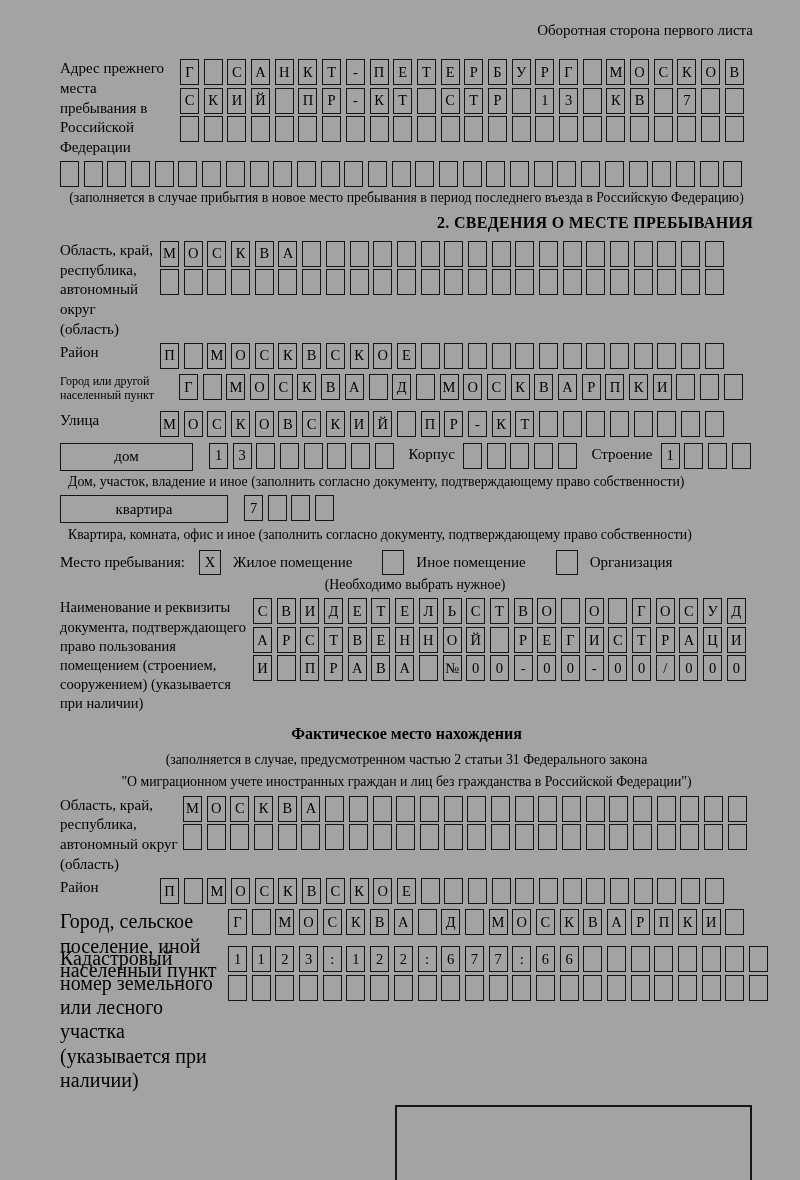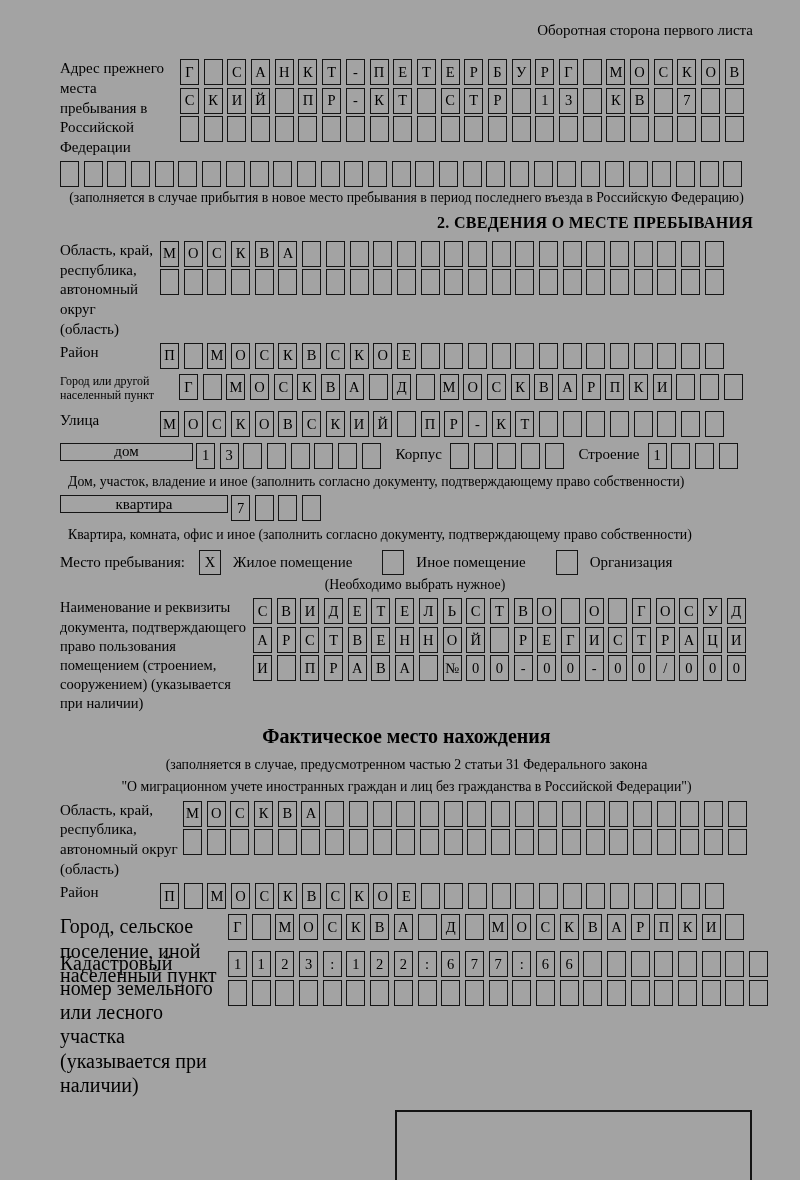--- a/index.html
+++ b/index.html
@@ -30,27 +30,27 @@
     border:1.7px solid #141414; margin-right:4.7px;
     display:flex; align-items:center; justify-content:center;
     font-size:14.5px; line-height:1;
   }
   .fullrow { margin-top:1px; }
 
   .note { font-size:13.8px; line-height:1.25; margin:1px 8px 5px; }
   .center { text-align:center; }
 
   .sec-title { text-align:right; font-weight:bold; font-size:16px; margin:7px 0 9px; letter-spacing:0.3px; }
-  .sub-title { text-align:center; font-weight:bold; font-size:20px; margin:12px 0 8px; }
+  .sub-title { text-align:center; font-weight:bold; font-size:16px; margin:12px 0 8px; }
 
   .houserow { display:flex; align-items:flex-start; margin:2px 0 2px; }
   .wide-box {
-    height:18px; border:1.7px solid #141414;
+    height:28px; border:1.7px solid #141414;
     display:flex; align-items:center; justify-content:center;
-    font-size:15px; margin-right:3px; flex:0 0 auto;
+    font-size:15px; margin-right:16px; flex:0 0 auto;
   }
   .wb-dom { width:133px; }
   .wb-kv  { width:168px; }
   .inline-lbl { font-size:15px; margin:3px 8px 0 10px; white-space:nowrap; }
 
   .stayrow { display:flex; align-items:center; font-size:15px; margin-top:7px; }
   .cb {
     width:22px; height:25px; border:1.7px solid #141414;
     display:flex; align-items:center; justify-content:center;
     font-size:14.5px; flex:0 0 auto;

